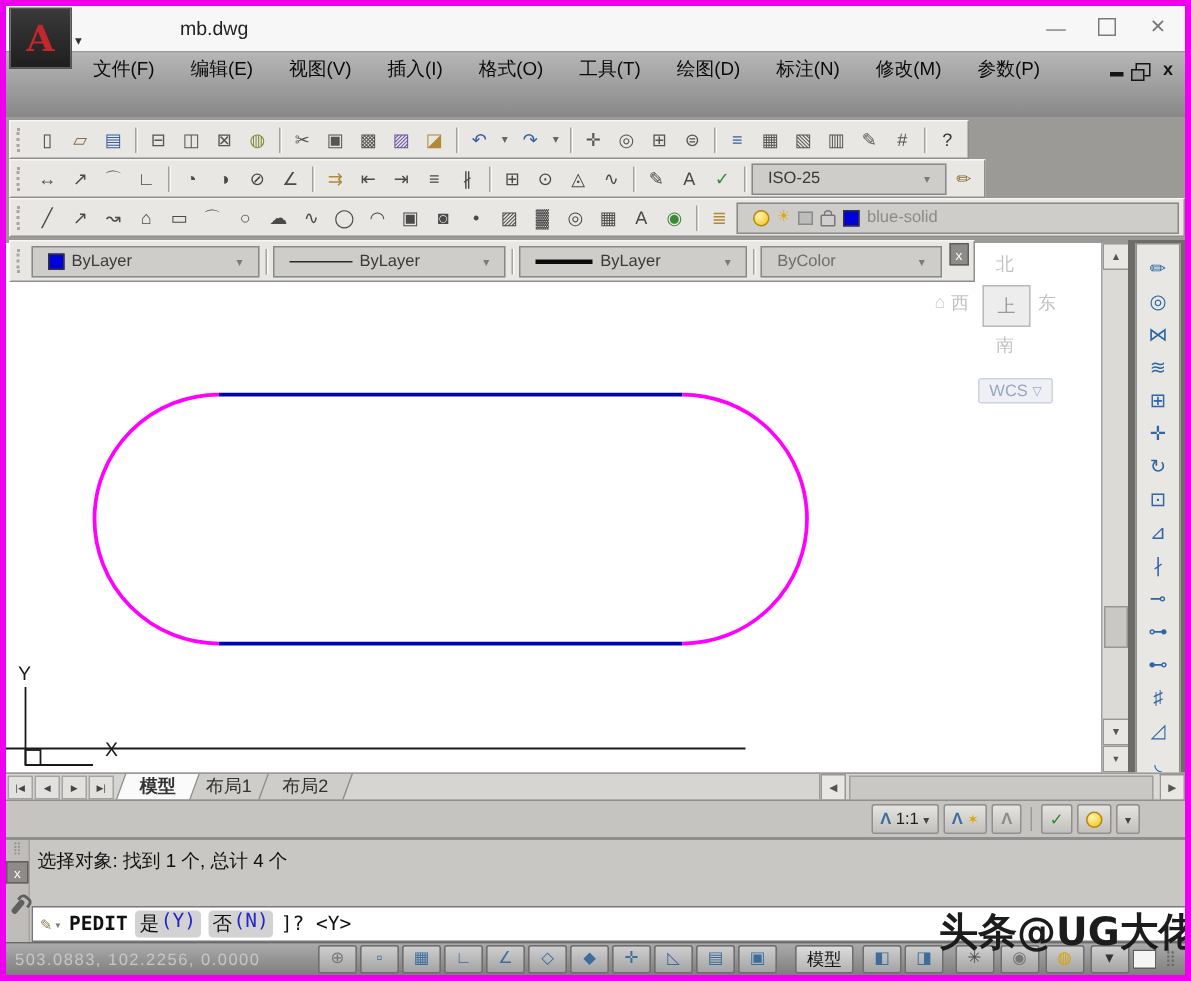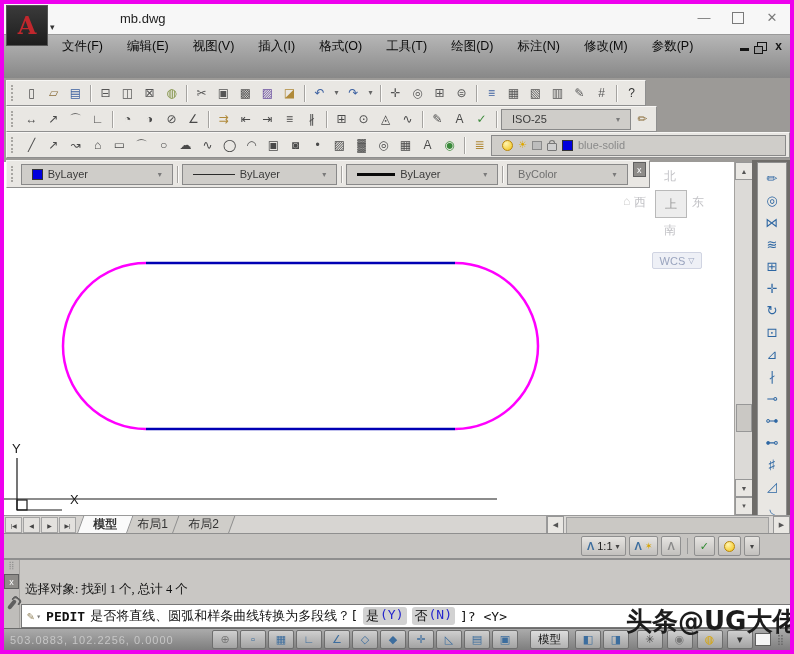--- a/index.html
+++ b/index.html
@@ -105,21 +105,21 @@
   #cmdwin{position:absolute;left:0;top:554px;width:786px;height:70px;background:#c9c7c4;border-top:2px solid #8f8f8f;z-index:3;}
   #cmdstrip{position:absolute;left:0;top:0;width:15px;height:70px;background:#bfbdba;border-right:1px solid #a5a3a0;
             display:flex;flex-direction:column;align-items:center;padding-top:2px;gap:4px;}
   #cmdstrip .grip{color:#8f8f8f;font-size:8px;line-height:1;}
   .cmd-close{width:13px;height:13px;background:#8e8c89;border:1px solid #5f5f5f;color:#fff;font-size:9px;
              display:flex;align-items:center;justify-content:center;}
   .mini-wrench{width:4px;height:11px;background:#5f5f5f;border-radius:2px;transform:rotate(40deg);position:relative;margin-top:6px;}
   .mini-wrench::before{content:"";position:absolute;top:-4px;left:-2px;width:6px;height:4px;border:2px solid #5f5f5f;
                        border-bottom:none;border-radius:4px 4px 0 0;}
   #cmdhistory{position:absolute;left:15px;top:4px;width:623px;height:38px;padding:2px 6px;box-sizing:border-box;
-              font-family:Liberation Serif, serif;font-size:12.5px;color:#111;line-height:17px;margin-top:15px;}
+              font-family:Liberation Sans, sans-serif;font-size:12.5px;color:#111;line-height:17px;}
   #cmdinput{position:absolute;left:17px;top:44px;width:765px;height:22px;background:#fff;border:1px solid #777;
             display:flex;align-items:center;gap:5px;padding:0 5px;font-family:"DejaVu Sans Mono",monospace;font-size:13px;color:#111;}
   #cmdinput .pencil{color:#8a7a50;font-size:12px;}
   #cmdinput .pencil-arrow{font-size:8px;color:#777;margin-left:-3px;}
   #cmdinput .echo{font-weight:bold;}
   .opt-chip{background:#d2d2d2;border-radius:3px;padding:0 3px;display:inline-flex;gap:1px;}
   .opt-key{color:#2525cc;}
 
   
   #statusbar{position:absolute;left:0;top:624px;width:786px;height:22px;background:linear-gradient(#ababab,#7e7e7e);
@@ -613,21 +613,20 @@
       <span class="cmd-close">x</span>
       <span class="mini-wrench"></span>
     </div>
     <div id="cmdhistory">
       <div>选择对象: 找到 1 个, 总计 4 个</div>
     </div>
     <div id="cmdinput">
       <span class="pencil">✎</span>
       <span class="pencil-arrow">▾</span>
       <span class="echo">PEDIT</span>
-      <span>是否将直线、圆弧和样条曲线转换为多段线？[</span>
       <span class="opt-chip">
           <span>是</span>
           <span class="opt-key">(Y)</span>
         </span>
       <span class="opt-chip">
           <span>否</span>
           <span class="opt-key">(N)</span>
         </span>
       <span>]? &lt;Y&gt;</span>
     </div>

